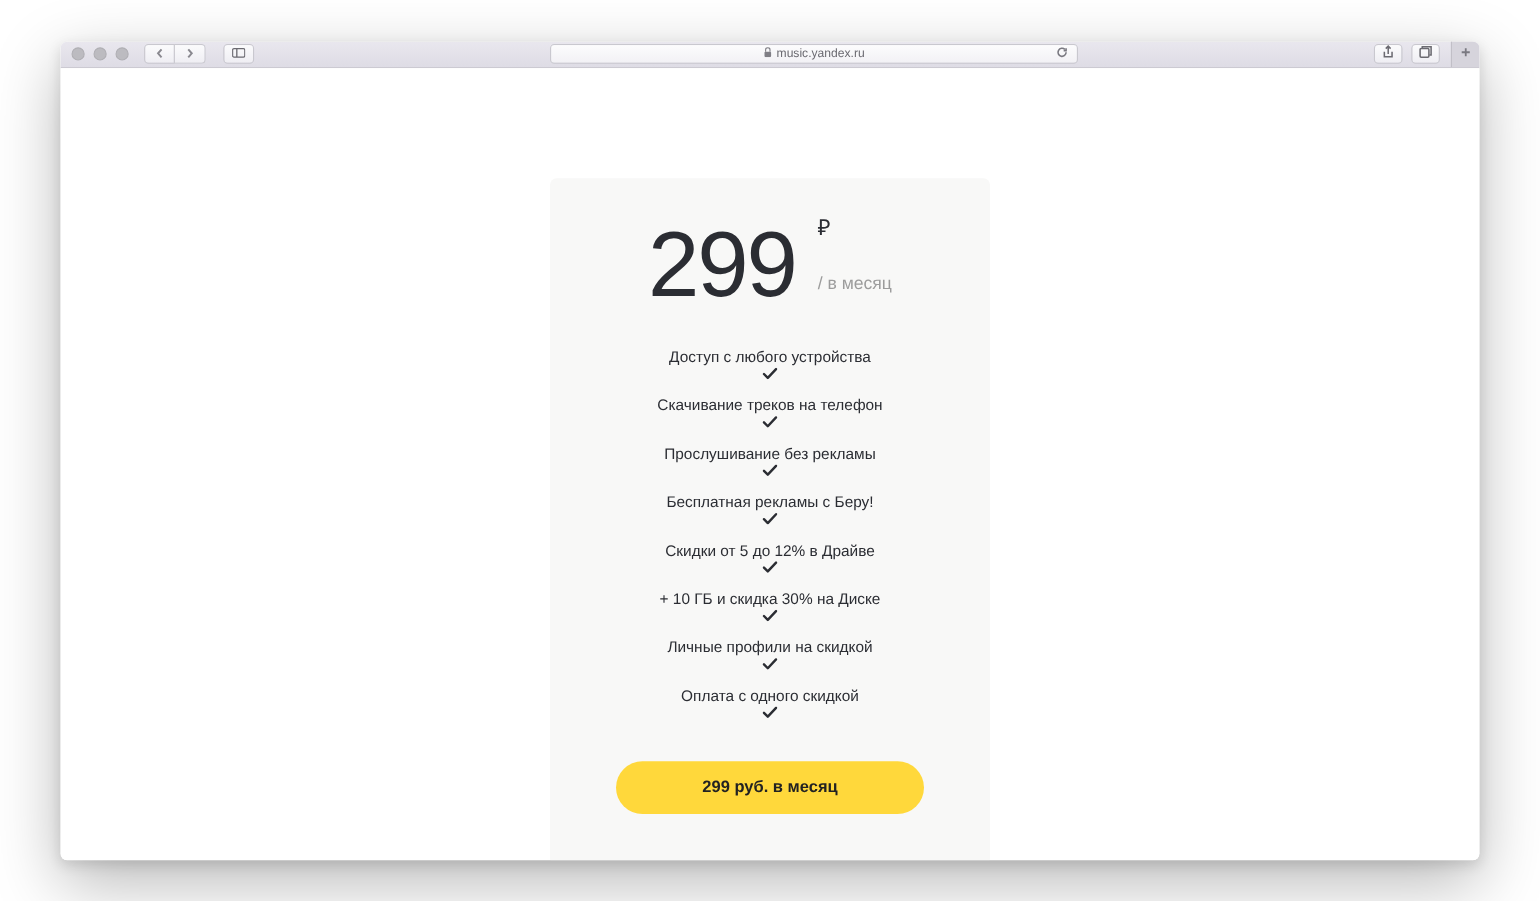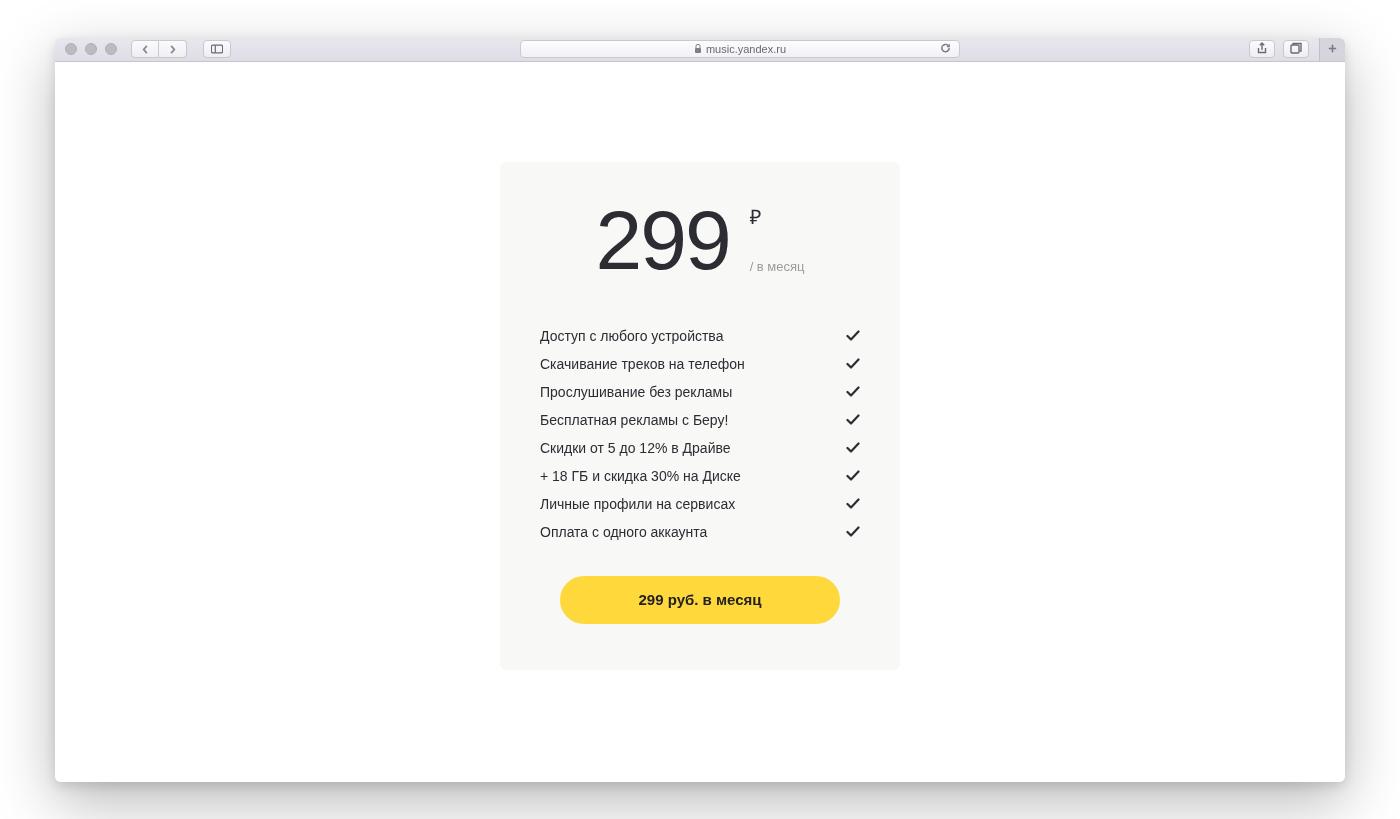--- a/index.html
+++ b/index.html
@@ -47,21 +47,21 @@
     .sidebar-btn {
       width: 28px; height: 18px;
       background: linear-gradient(#fbfbfc, #efeef3);
       border: 1px solid #c9c8cf; border-radius: 4px;
       display: flex; align-items: center; justify-content: center;
       margin-left: 8px;
     }
     .sidebar-btn svg { width: 12px; height: 10px; stroke: #6b6a71; fill: none; stroke-width: 1.4; }
     .addr-wrap { flex: 1; display: flex; justify-content: center; }
     .addr {
-      width: 440px; height: 18px;
+      width: 480px; height: 18px;
       background: linear-gradient(#fcfcfd, #f2f1f5);
       border: 1px solid #c9c8cf; border-radius: 4px;
       display: flex; align-items: center; justify-content: center;
       position: relative;
       font-size: 11px; color: #6a6970;
     }
     .addr .lock { margin-right: 4px; }
     .addr .lock svg { width: 8px; height: 9px; fill: #7f7e85; }
     .addr .reload { position: absolute; right: 8px; top: 50%; transform: translateY(-50%); }
     .addr .reload svg { width: 11px; height: 11px; stroke: #7a7981; fill: none; stroke-width: 1.6; }
@@ -92,46 +92,46 @@
     .pricing-card {
       margin-top: 100px;
       width: 400px;
       background: #f8f8f7;
       border-radius: 6px;
       padding: 36px 40px 42px;
       height: fit-content;
     }
     .price-block {
       display: flex;
-      align-items: flex-end;
+      align-items: flex-start;
       justify-content: center;
       gap: 20px;
-      margin-bottom: 40px;
+      margin-bottom: 28px;
     }
     .price-num {
       font-size: 84px;
       font-weight: 300;
       color: #2b2d33;
       letter-spacing: -2px;
       line-height: 1;
     }
     .price-rub-col {
       display: flex; flex-direction: column; align-items: flex-start;
       padding-bottom: 8px;
     }
     .price-rub {
       font-size: 20px; color: #2b2d33; line-height: 1;
       margin-bottom: 32px;
     }
-    .price-period { font-size: 13px; color: #9c9c9c; }
+    .price-period { font-size: 16px; color: #9c9c9c; }
     .features { margin-bottom: 30px; }
     .feature-row {
       display: flex; align-items: center; justify-content: space-between;
       padding: 6px 0;
-      font-size: 14px; color: #2b2d33;
+      font-size: 14px; color: #2b2d33; flex-direction: column;
     }
     .feature-row .check svg { width: 14px; height: 11px; stroke: #2b2d33; fill: none; stroke-width: 2.2; stroke-linecap: round; stroke-linejoin: round; }
     .subscribe-btn {
       width: 280px; height: 48px;
       margin: 4px auto; display: flex; align-items: center; justify-content: center;
       background: #ffd83b;
       border: none; border-radius: 24px;
       font-size: 15px; font-weight: 600; color: #222;
       cursor: pointer;
     }
@@ -236,33 +236,33 @@
                 <path d="M1.5 6 L5 9.5 L12.5 1.5"></path>
               </svg></span>
         </div>
         <div class="feature-row">
           <span>Скидки от 5 до 12% в Драйве</span>
           <span class="check"><svg viewBox="0 0 14 11">
                 <path d="M1.5 6 L5 9.5 L12.5 1.5"></path>
               </svg></span>
         </div>
         <div class="feature-row">
-          <span>+ 18 ГБ и скидка 30% на Диске</span>
-          <span class="check"><svg viewBox="0 0 14 11">
-                <path d="M1.5 6 L5 9.5 L12.5 1.5"></path>
-              </svg></span>
-        </div>
-        <div class="feature-row">
-          <span>Личные профили на сервисах</span>
-          <span class="check"><svg viewBox="0 0 14 11">
-                <path d="M1.5 6 L5 9.5 L12.5 1.5"></path>
-              </svg></span>
-        </div>
-        <div class="feature-row">
-          <span>Оплата с одного аккаунта</span>
+          <span>+ 10 ГБ и скидка 30% на Диске</span>
+          <span class="check"><svg viewBox="0 0 14 11">
+                <path d="M1.5 6 L5 9.5 L12.5 1.5"></path>
+              </svg></span>
+        </div>
+        <div class="feature-row">
+          <span>Личные профили на скидкой</span>
+          <span class="check"><svg viewBox="0 0 14 11">
+                <path d="M1.5 6 L5 9.5 L12.5 1.5"></path>
+              </svg></span>
+        </div>
+        <div class="feature-row">
+          <span>Оплата с одного скидкой</span>
           <span class="check"><svg viewBox="0 0 14 11">
                 <path d="M1.5 6 L5 9.5 L12.5 1.5"></path>
               </svg></span>
         </div>
       </div>
 
       <button class="subscribe-btn">299 руб. в месяц</button>
     </div>
   </div>
 </div>

